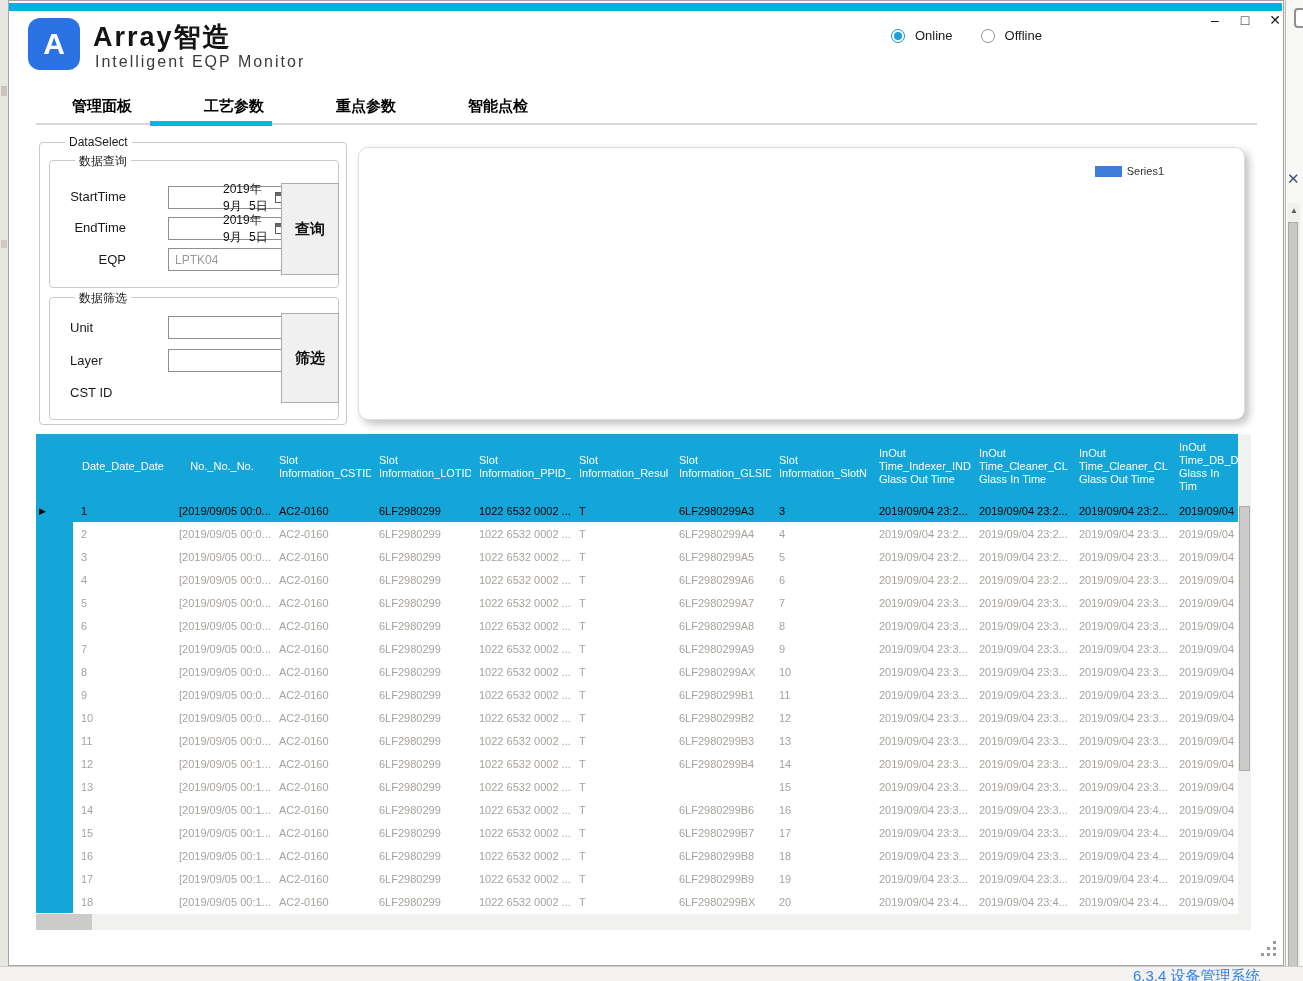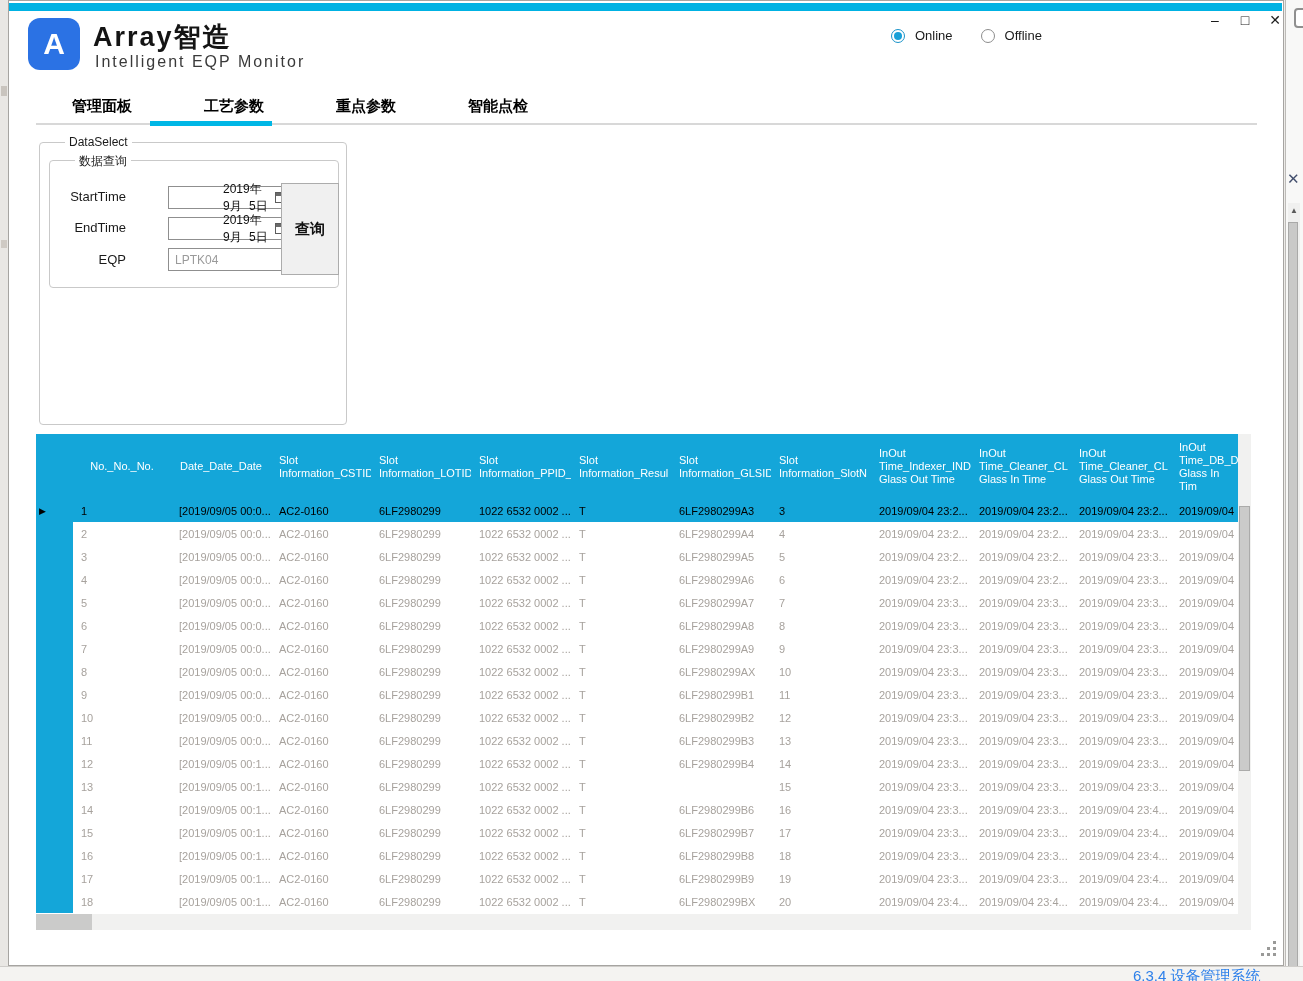--- a/index.html
+++ b/index.html
@@ -163,28 +163,53 @@
 
         <span class="fld-label" style="left:14px;top:91px;">EQP</span>
         <div class="combo disabled" style="top:87px;">
           <span class="val">LPTK04</span>
           <span class="arr"></span>
         </div>
 
         <div class="big-btn" style="left:231px;top:22px;height:92px;">查询</div>
       </div>
 
-    </div>
-
+      <div class="gbox" style="left:9px;top:154px;width:290px;height:123px;">
+        <span class="gbox-label">数据筛选</span>
+
+        <span class="fld-label" style="left:-10px;top:22px;text-align:left;padding-left:30px;">Unit</span>
+        <div class="combo" style="top:18px;">
+          <span class="val"></span>
+          <span class="arr"></span>
+        </div>
+
+        <span class="fld-label" style="left:-10px;top:55px;text-align:left;padding-left:30px;">Layer</span>
+        <div class="combo" style="top:51px;">
+          <span class="val"></span>
+          <span class="arr"></span>
+        </div>
+
+        <span class="fld-label" style="left:-10px;top:87px;text-align:left;padding-left:30px;width:80px;">CST ID</span>
+
+        <div class="big-btn" style="left:231px;top:15px;height:90px;">筛选</div>
+      </div>
+    </div>
+
+    <div class="chart-panel">
+      <div class="legend">
+        <span class="legend-swatch" style="background: rgb(61, 125, 216);"></span>
+        <span class="legend-text">Series1</span>
+      </div>
+    </div>
 
     <div class="grid">
       <div class="grid-header" id="grid-header">
           <div class="stub" style="background: rgb(20, 166, 217);"></div>
+          <div class="hcell center" style="width: 100px; background: rgb(20, 166, 217);">Date_Date_Date</div>
           <div class="hcell center" style="width: 98px; background: rgb(20, 166, 217);">No._No._No.</div>
-          <div class="hcell center" style="width: 100px; background: rgb(20, 166, 217);">Date_Date_Date</div>
           <div class="hcell" style="width: 100px; background: rgb(20, 166, 217);">Slot
 Information_CSTID</div>
           <div class="hcell" style="width: 100px; background: rgb(20, 166, 217);">Slot
 Information_LOTID</div>
           <div class="hcell" style="width: 100px; background: rgb(20, 166, 217);">Slot
 Information_PPID_</div>
           <div class="hcell" style="width: 100px; background: rgb(20, 166, 217);">Slot
 Information_Resul</div>
           <div class="hcell" style="width: 100px; background: rgb(20, 166, 217);">Slot
 Information_GLSID</div>

